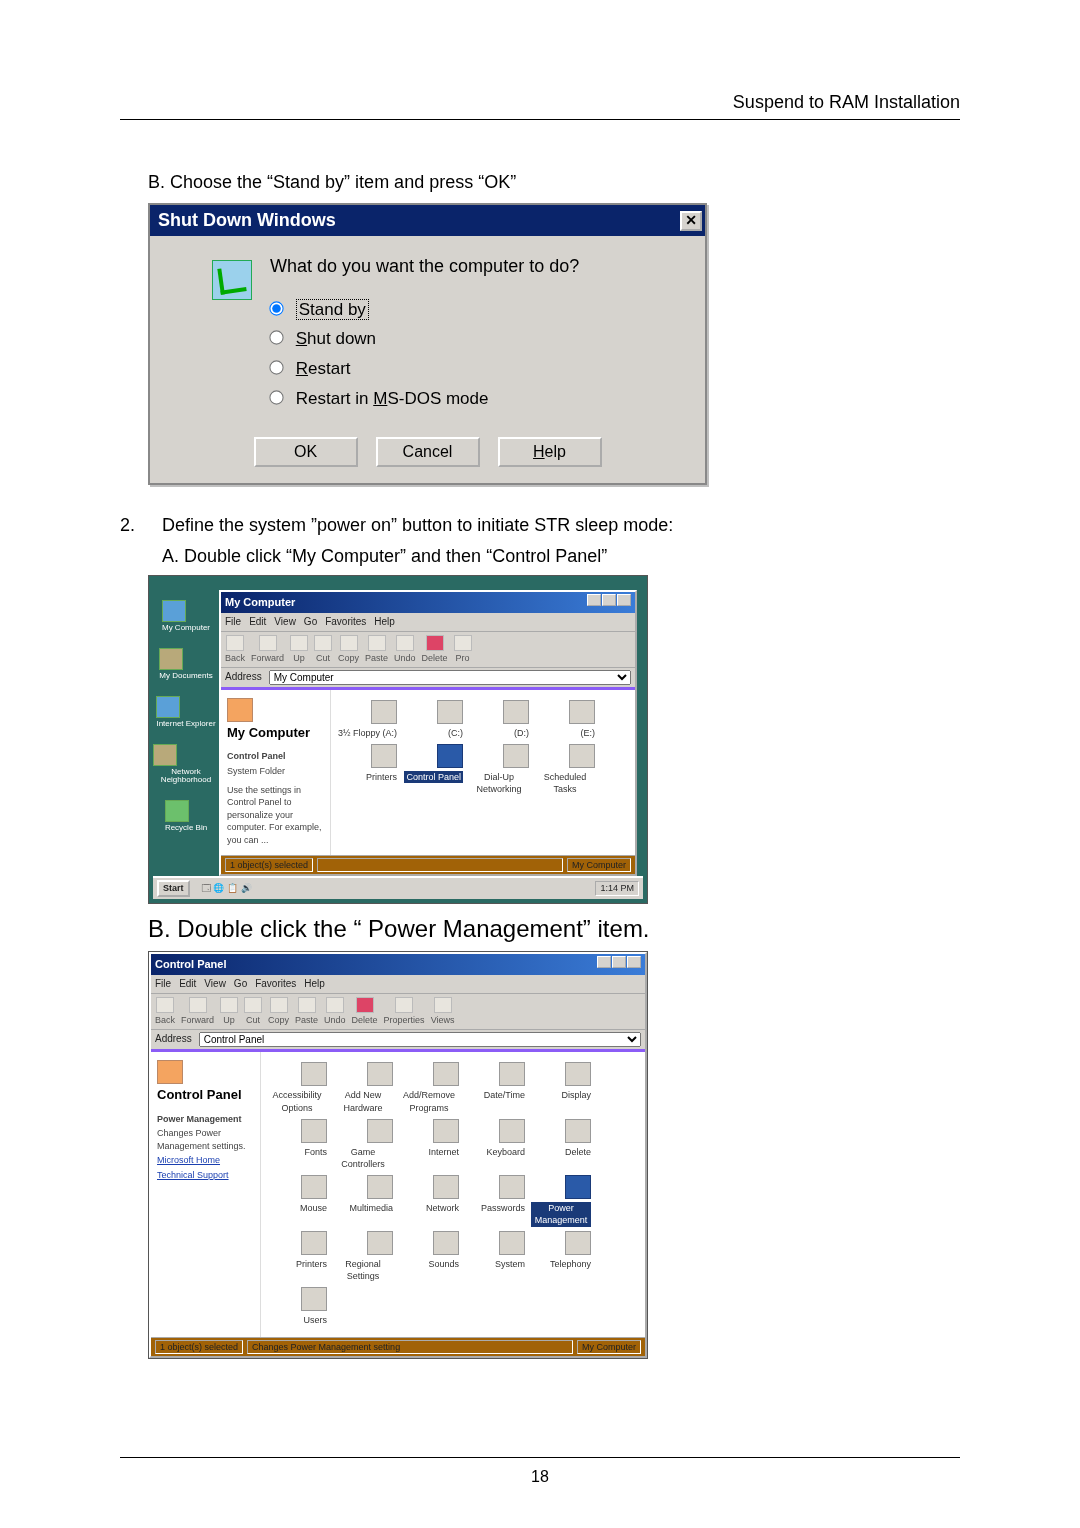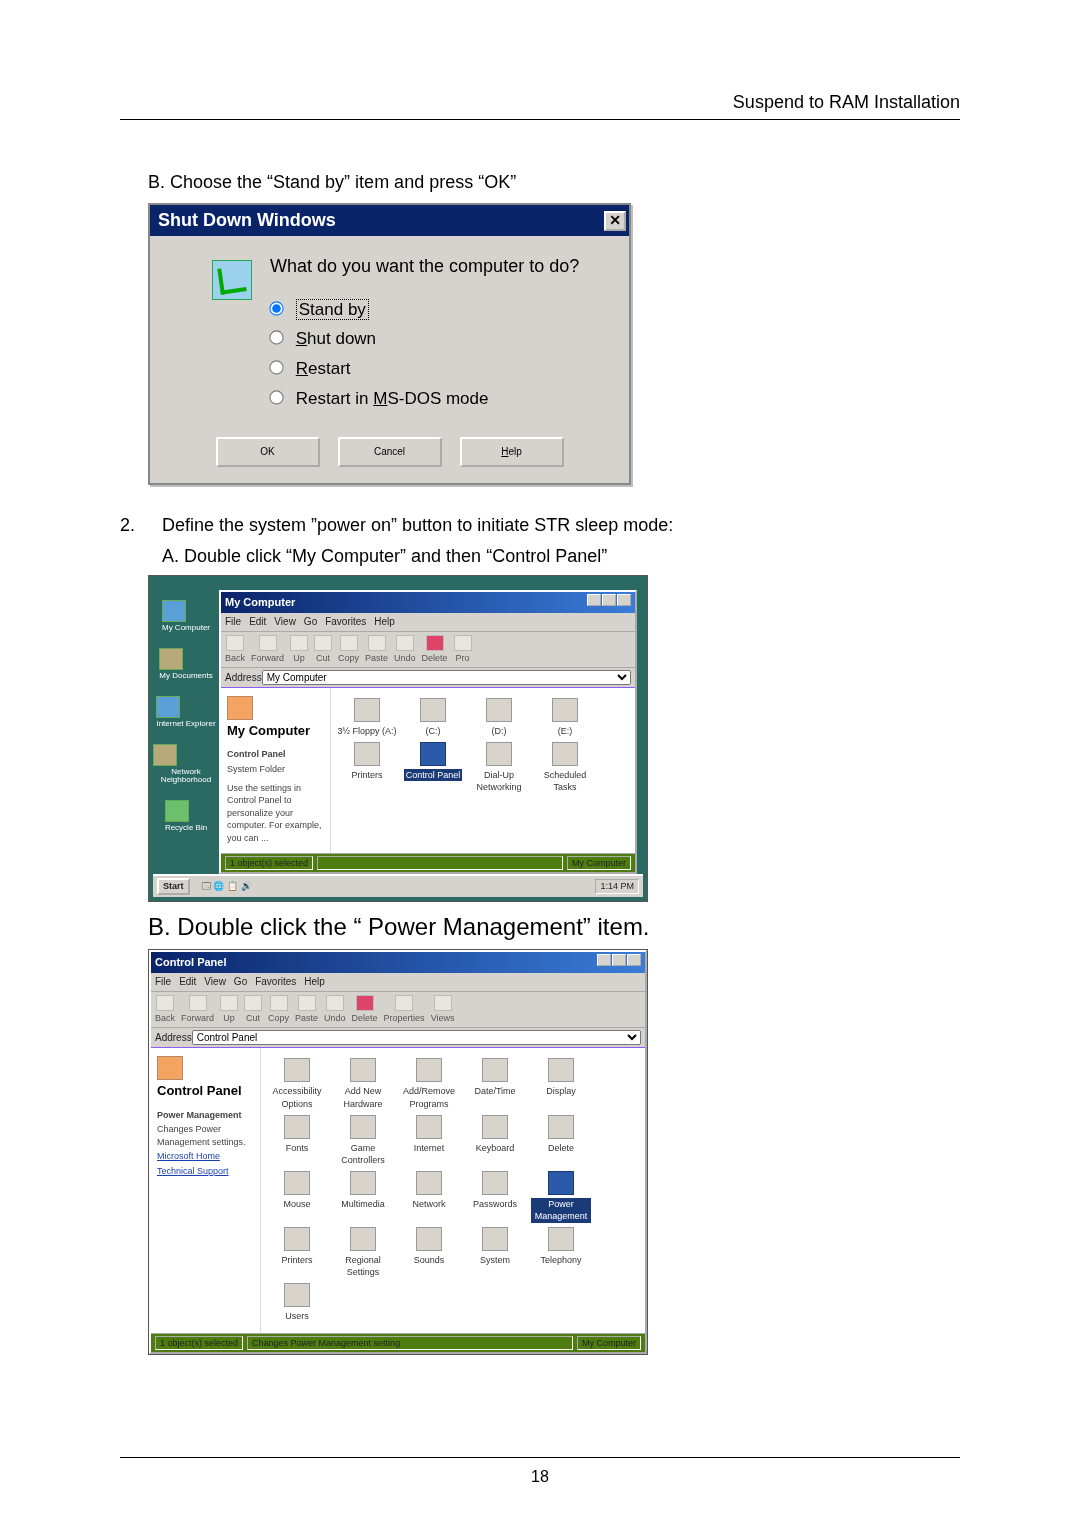--- a/index.html
+++ b/index.html
@@ -18,21 +18,21 @@
     margin-bottom: 50px;
   }
   .body-text { font-size: 18px; line-height: 1.4; }
   .indent-b { margin-left: 28px; margin-bottom: 8px; }
   .step2-row { display: flex; gap: 22px; margin-top: 28px; }
   .step2-num { width: 20px; }
   .sublist { margin-top: 6px; }
 
   
   .dlg {
-    width: 483px;
+    width: 559px;
     border: 2px solid #888;
     margin: 4px 0 26px 28px;
     background: #d6d3ce;
     font-family: "Tahoma","MS Sans Serif",sans-serif;
     box-shadow: 2px 2px 0 rgba(0,0,0,.25);
   }
   .dlg-title {
     background: #0a246a;
     color: #fff;
     display: flex;
@@ -77,21 +77,21 @@
   .opt-sel { border: 1px dotted #000; padding: 0 2px; }
   .u { text-decoration: underline; }
   .dlg-btns {
     display:flex; gap: 18px; justify-content:center;
     padding: 6px 0 16px 0;
   }
   .dlg-btns button {
     width: 104px; height: 30px;
     background: #d6d3ce;
     border: 2px outset #fff;
-    font-size: 10px;
+    font-size: 16px;
   }
 
   
   .shot {
     width: 500px;
     border: 1px solid #555;
     margin-left: 28px;
     font-family: "Tahoma","MS Sans Serif",sans-serif;
     background: #ece9d8;
     font-size: 10px;
@@ -128,50 +128,50 @@
   .menubar{ font-size:10px; padding:2px 4px; background:#d6d3ce; border-bottom:1px solid #aaa;}
   .menubar span{ margin-right:8px; }
   .toolbar{
     display:flex; gap:6px; align-items:center;
     padding:3px 4px; border-bottom:1px solid #aaa;
     font-size:9px;
   }
   .tool{ display:flex; flex-direction:column; align-items:center; gap:1px; color:#555; }
   .togl{ width:18px; height:16px; background:#e8e5de; border:1px solid #bbb; }
   .togl.red{ background:#d46; }
-  .addr{ padding:2px 4px; border-bottom:1px solid #8b5cf6; font-size:10px; display:flex; align-items:flex-end; gap:0;}
+  .addr{ padding:2px 4px; border-bottom:3px solid #8b5cf6; font-size:10px; display:flex; align-items:flex-start; gap:7px;}
   .addr select{ font-size:10px; height:15px; flex:1; }
   .content{
     display:flex;
     background:#fff;
     min-height:160px;
   }
   .side{
     width:110px; padding:8px 6px; border-right:1px solid #ddd;
     font-size:9px; color:#444;
   }
   .side .bigicon{ width:26px; height:24px; background:#f4a460; border:1px solid #b86; margin-bottom:4px; }
   .side .title{ font-weight:bold; font-size:13px; color:#000; margin-bottom:10px; line-height:1.1;}
   .side .sub{ font-weight:bold; margin-bottom:2px; }
   .side a { color:#1a3fb0; text-decoration:underline; display:block; margin-top:2px; }
   .grid{
     flex:1; padding:10px 6px;
     display:flex; flex-wrap:wrap; gap:4px 6px;
     align-content:flex-start;
   }
   .item{
-    width:60px; display:flex; flex-direction:column; align-items:center; gap:3px;
+    width:60px; display:flex; flex-direction:column; align-items:flex-end; gap:3px;
     font-size:9px; text-align:center; color:#333;
   }
   .item .ic{ width:26px; height:24px; background:#d8d4cc; border:1px solid #999; }
   .item.sel .ic{ background:#2a5aa8; border-color:#1a3a78; }
   .item.sel span{ background:#1a3a78; color:#fff; padding:0 2px; }
   .statusbar{
     display:flex; gap:4px; font-size:9px; padding:2px 4px;
-    border-top:1px solid #aaa; background:#4d7c0f;
+    border-top:1px solid #aaa; background:#a16207;
   }
   .statusbar div{ border:1px inset #fff; padding:0 4px; }
   .statusbar .grow{ flex:1; }
   .taskbar{
     background:#d6d3ce; border-top:2px solid #fff;
     display:flex; align-items:center; gap:12px;
     padding:2px 4px; font-size:9px;
   }
   .start{ font-weight:bold; border:2px outset #fff; padding:0 4px; }
   .tray{ margin-left:auto; border:1px inset #fff; padding:0 4px; }

